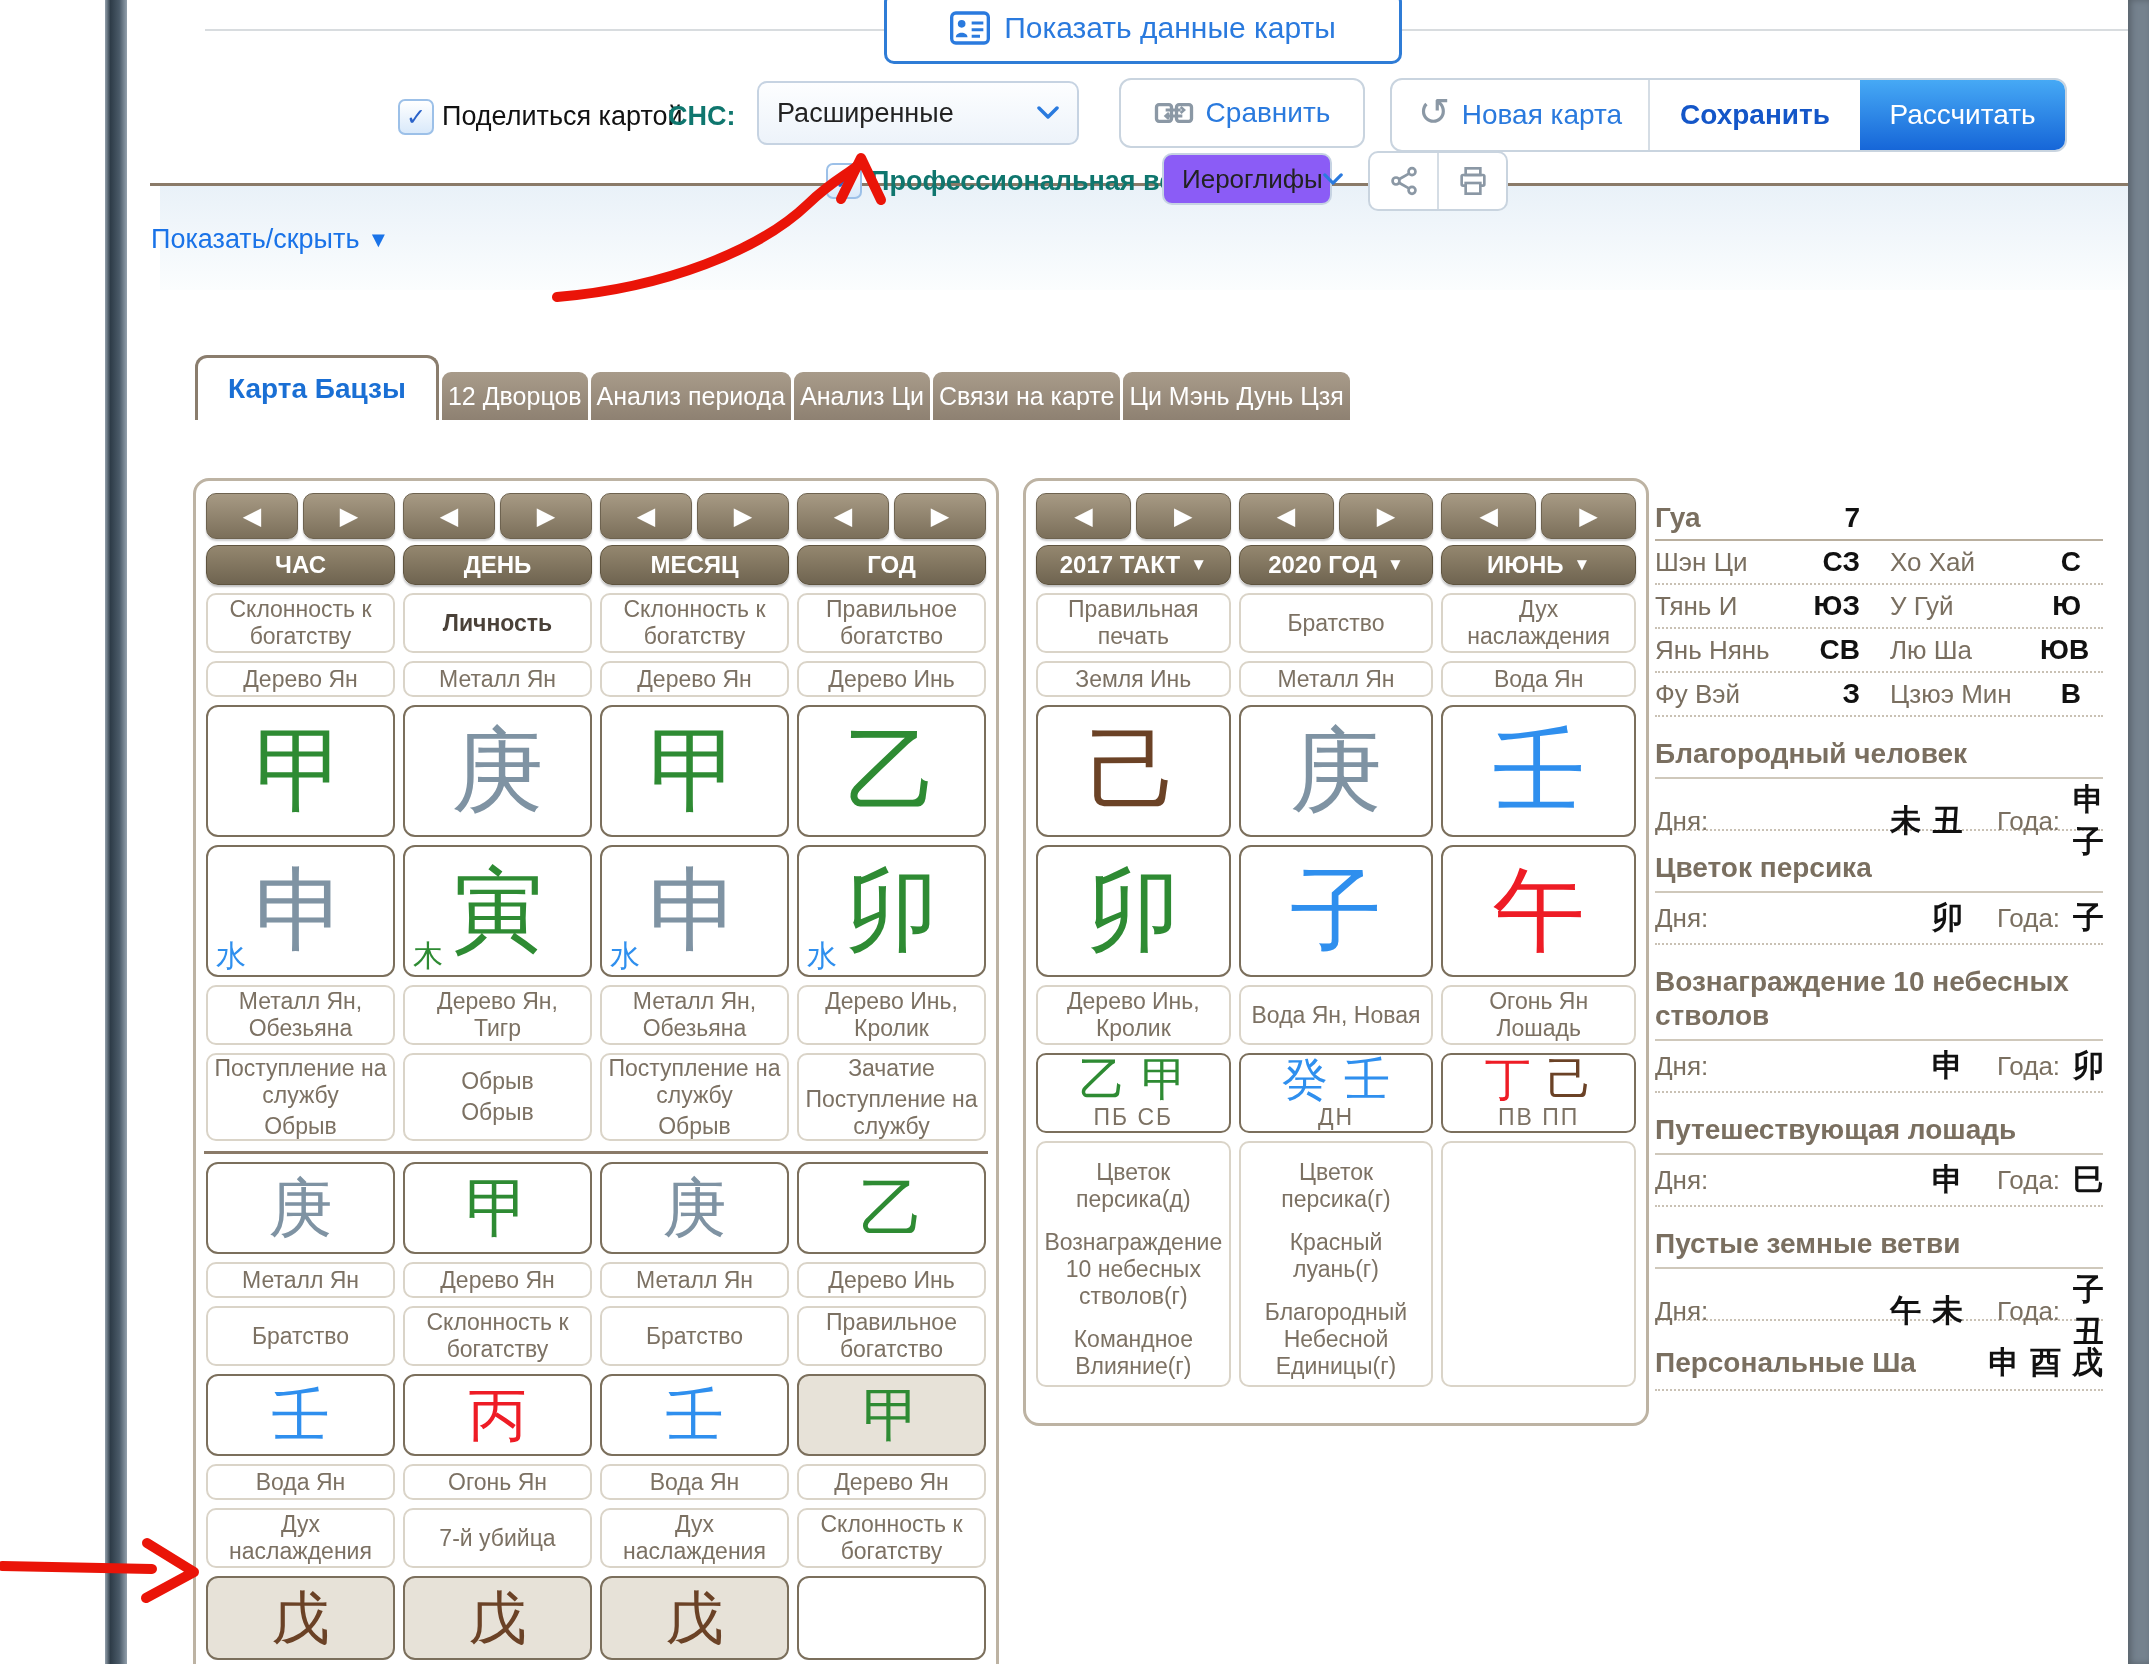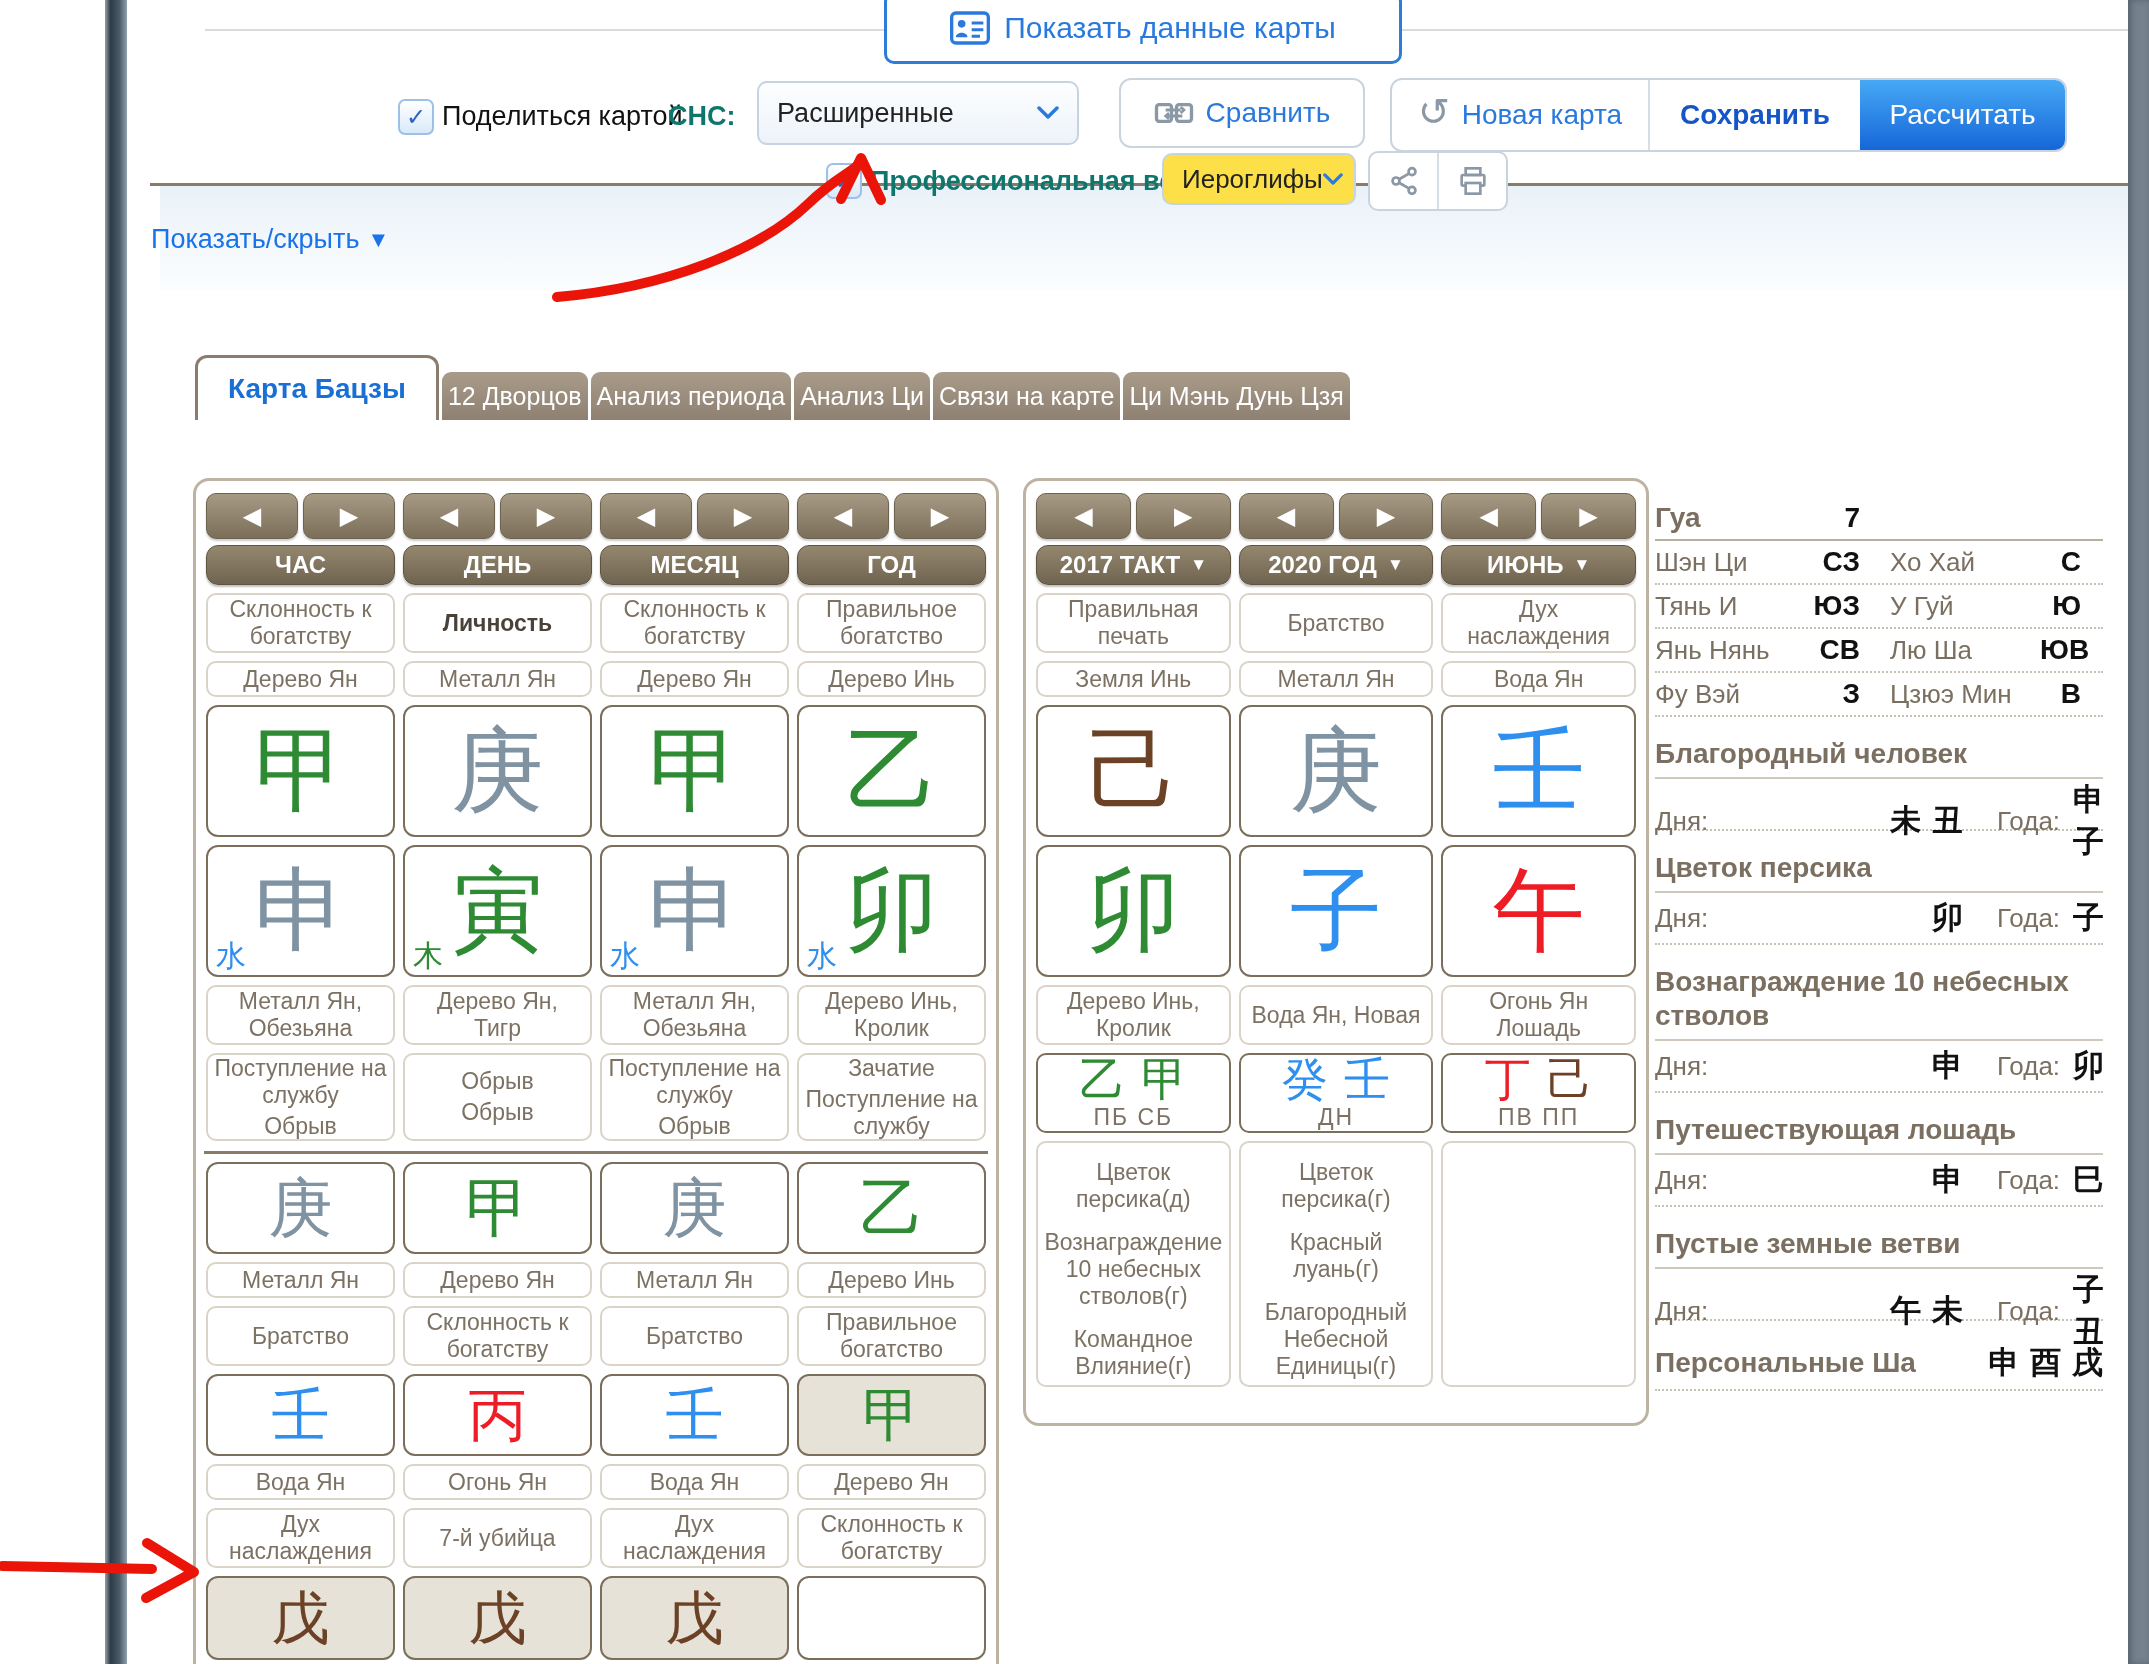--- a/index.html
+++ b/index.html
@@ -166,21 +166,21 @@
 
 <div class="abs main-divider"></div>
 <div class="abs options-panel"></div>
 
 <div class="abs link-blue" style="left:151px;top:224px;">
   <span>Показать/скрыть</span>
   <span class="tri-blue">▼</span>
 </div>
 <div class="abs chk" style="left:826px;top:163px;">✓</div>
 <div class="abs lbl-bold" style="left:870px;top:166px;">Профессиональная версия</div>
-<div class="abs dropdown" style="left:1162px;top:153px;width:194px;height:52px;box-sizing:border-box;background:#fde047;">
+<div class="abs dropdown" style="left:1162px;top:153px;width:170px;height:52px;box-sizing:border-box;background:#8b5cf6;">
   <span style="font-size:26px;">Иероглифы</span>
   <span>
       <svg width="20" height="13" viewBox="0 0 22 14">
         <polyline points="2,2 11,11 20,2" fill="none" stroke="#2a7ade" stroke-width="3.5" stroke-linecap="round" stroke-linejoin="round"></polyline>
       </svg>
     </span>
 </div>
 <div class="abs icon-group">
   <div class="icon-cell">
     <span>

